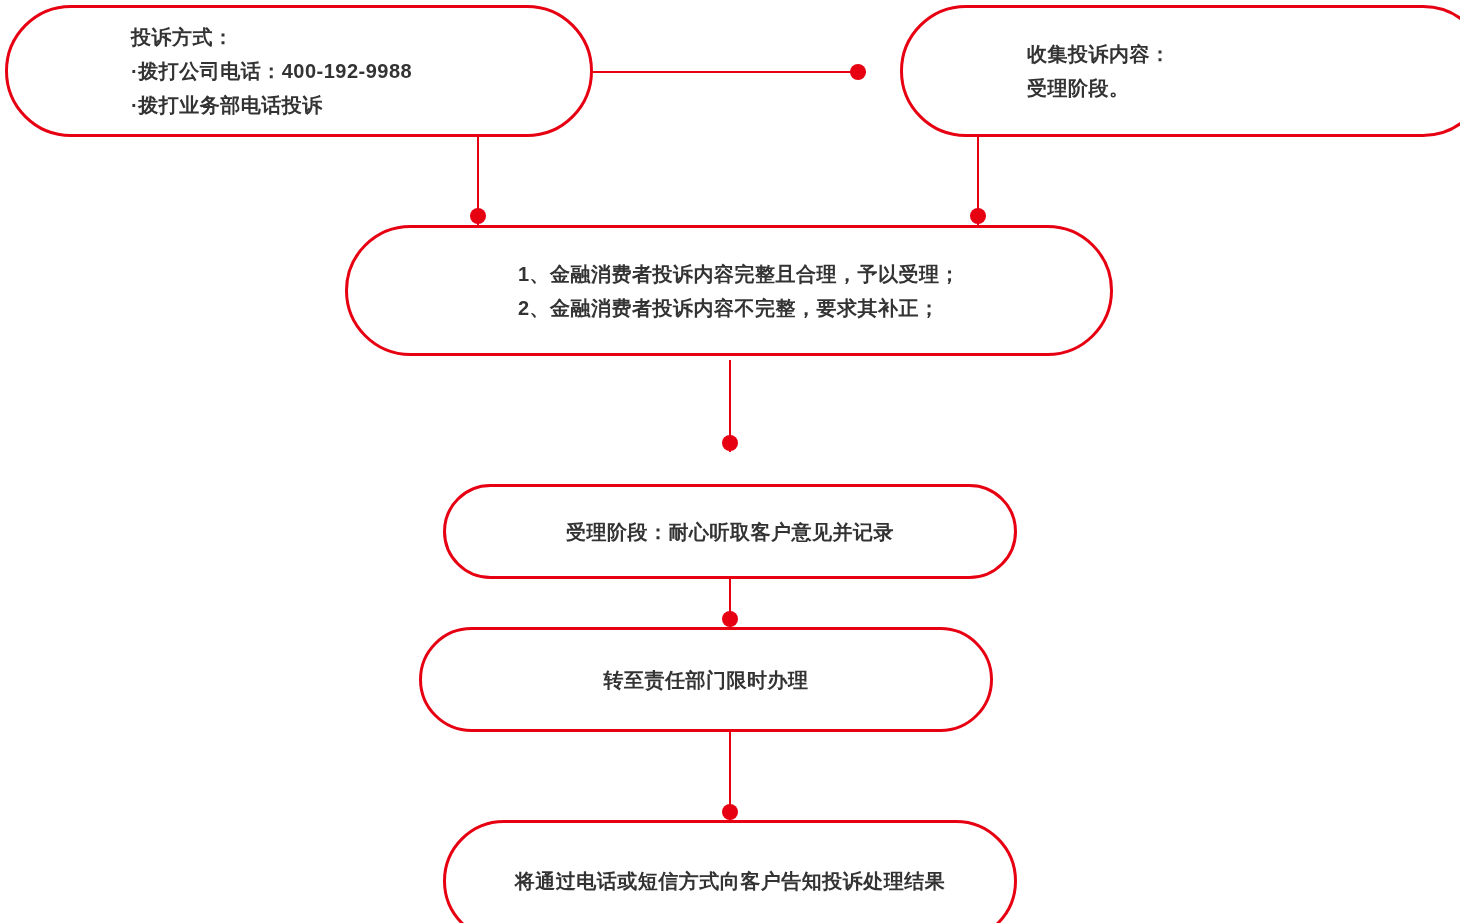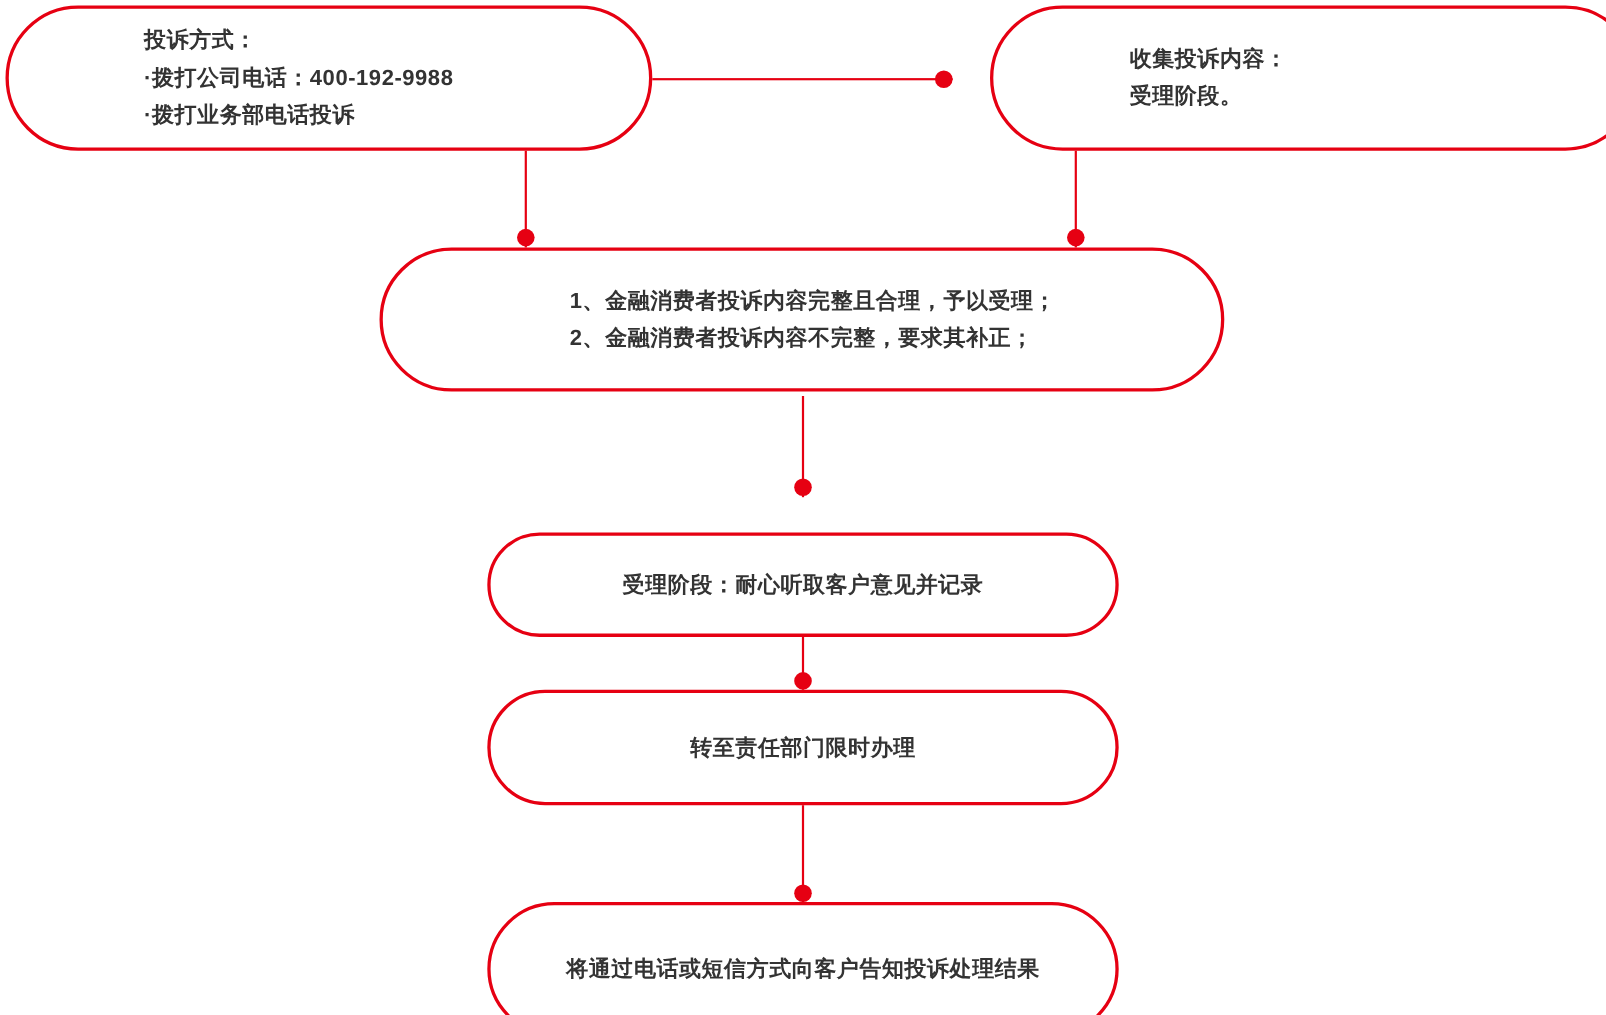--- a/index.html
+++ b/index.html
@@ -24,21 +24,21 @@
     font-weight: bold;
     font-size: 20px;
     line-height: 34px;
     letter-spacing: 0.5px;
   }
   .node .txt { white-space: nowrap; }
   .n1 { left: 5px;   top: 5px;   width: 588px; height: 132px; padding-left: 123px; }
   .n2 { left: 900px; top: 5px;   width: 589px; height: 132px; padding-left: 124px; }
   .n3 { left: 345px; top: 225px; width: 768px; height: 131px; padding-left: 170px; }
   .n4 { left: 443px; top: 452px; width: 574px; height: 95px;  align-items: center; text-align: left; margin-top: 32px; }
-  .n5 { left: 443px; top: 627px; width: 574px; height: 105px; align-items: center; text-align: center; }
+  .n5 { left: 419px; top: 627px; width: 574px; height: 105px; align-items: center; text-align: center; }
   .n6 { left: 443px; top: 820px; width: 574px; height: 122px;  align-items: center; text-align: center; }
   .connector { position: absolute; background: #e60012; }
   .h-line { height: 2px; }
   .v-line { width: 2px; }
   .c1 { left: 593px; top: 71px;  width: 273px; }
   .c2 { left: 477px; top: 137px; height: 88px; }
   .c3 { left: 977px; top: 137px; height: 88px; }
   .c4 { left: 729px; top: 360px; height: 92px; }
   .c5 { left: 729px; top: 547px; height: 80px; }
   .c6 { left: 729px; top: 732px; height: 88px; }

